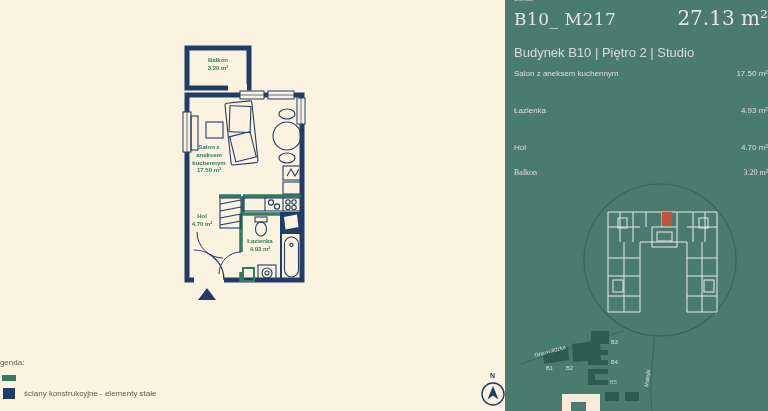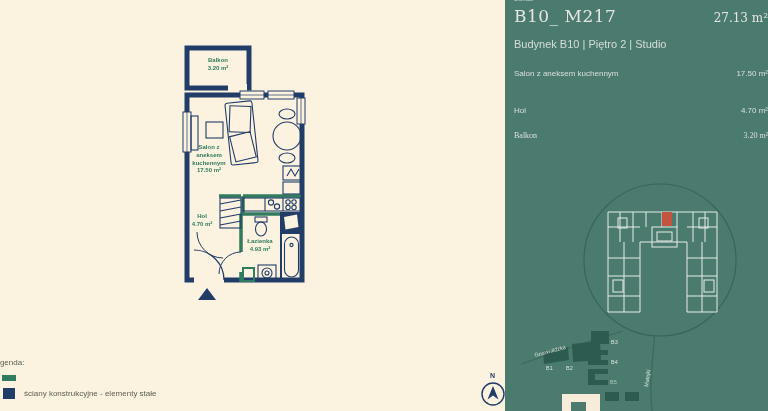--- a/index.html
+++ b/index.html
@@ -24,22 +24,22 @@
   
   .panel{position:absolute;left:505px;top:0;width:289px;height:411px;
          background:#4a7b6e;color:#e5e5e5;overflow:hidden;}
   .panel-scroll{position:absolute;right:0;top:0;width:6px;height:411px;
                 background:#6a9486;opacity:.75;}
   .p-toplabel{position:absolute;left:9px;top:-6px;font-size:8px;opacity:.8;}
   .p-titlerow{position:absolute;left:9px;right:26px;top:6px;display:flex;
               justify-content:space-between;align-items:baseline;
               font-family:"DejaVu Serif","Liberation Serif",serif;}
   .p-unit{font-size:17px;letter-spacing:.5px;}
-  .p-area{font-size:12px;}
-  .p-sub{position:absolute;left:9px;top:38px;font-size:11px;opacity:.9;text-align:right;}
+  .p-area{font-size:20px;}
+  .p-sub{position:absolute;left:9px;top:45px;font-size:13px;opacity:.9;text-align:right;}
   .p-rooms{position:absolute;left:9px;right:26px;top:41px;font-size:8px;}
   .p-row{display:flex;justify-content:space-between;margin-bottom:3px;opacity:.92;margin-top:28px;}
   .p-row.gap{margin-top:16px;font-family:Liberation Serif, serif;}
   .sitemap-svg{position:absolute;left:0;top:0;}
 </style>
 </head>
 <body>
 
 <div class="stage">
 
@@ -189,20 +189,24 @@
     </div>
 
     <div class="p-sub">Budynek B10 | Piętro 2 | Studio</div>
 
     <div class="p-rooms">
       <div class="p-row">
         <span>Salon z aneksem kuchennym</span>
         <span>17.50 m²</span>
       </div>
       <div class="p-row">
+        <span>Łazienka</span>
+        <span>4.93 m²</span>
+      </div>
+      <div class="p-row">
         <span>Hol</span>
         <span>4.70 m²</span>
       </div>
       <div class="p-row gap">
         <span>Balkon</span>
         <span>3.20 m²</span>
       </div>
     </div>
 
     <svg class="sitemap-svg" width="263" height="411" viewBox="0 0 263 411">

